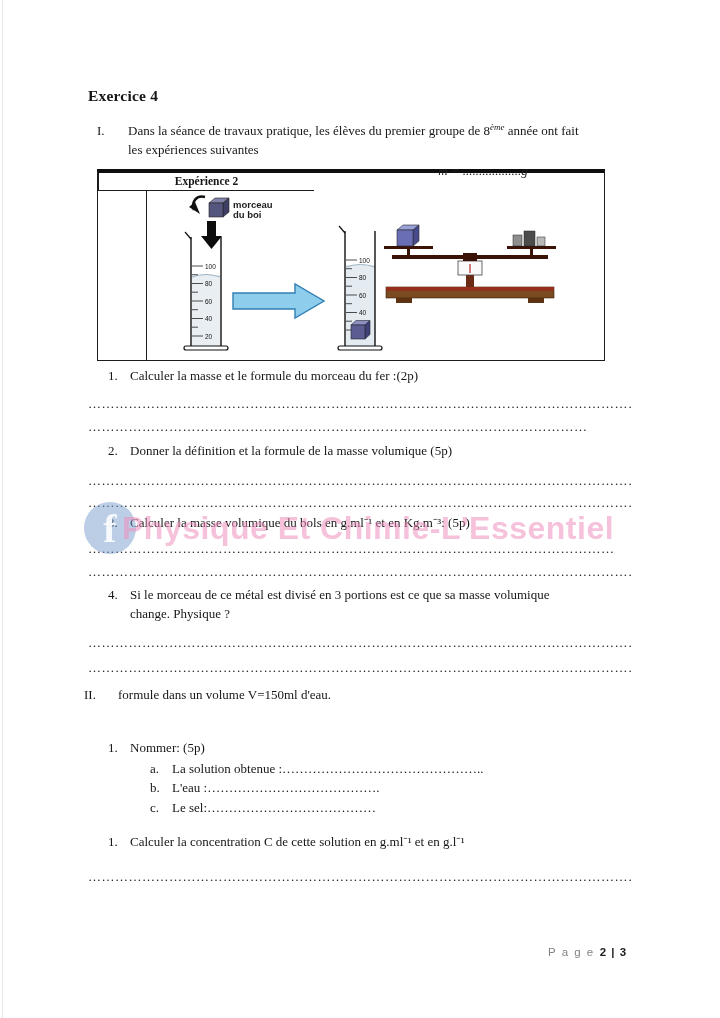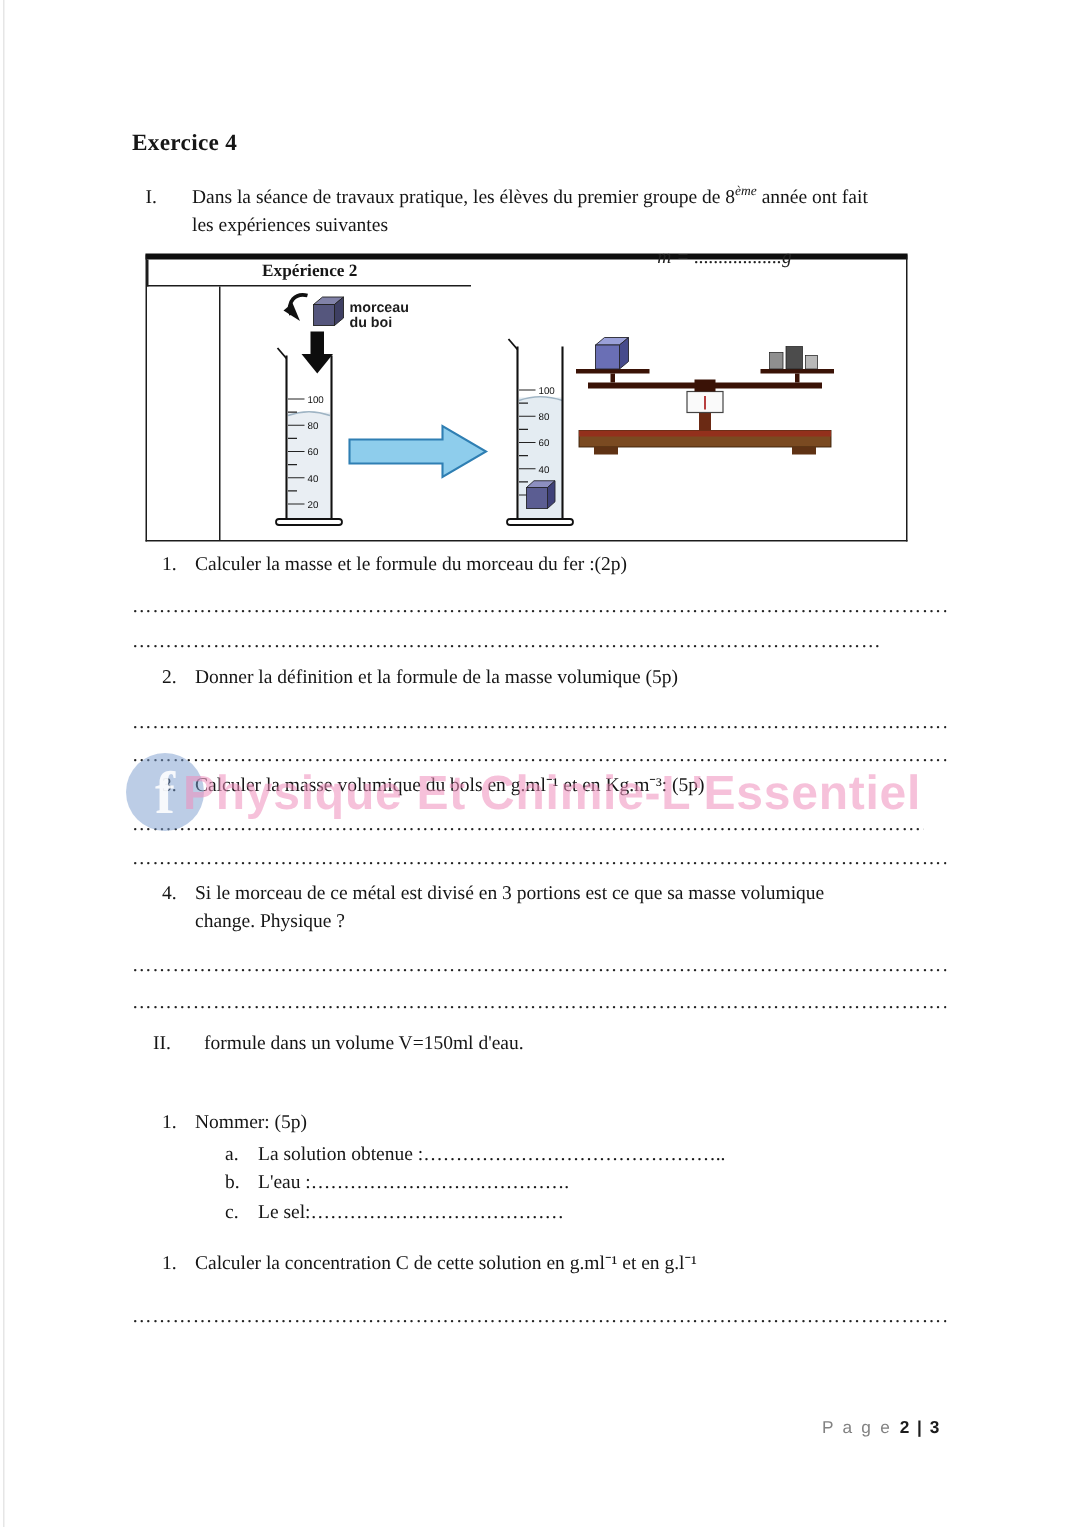--- a/index.html
+++ b/index.html
@@ -185,21 +185,21 @@
   <div class="q abs" style="left:108px;top:585px;width:520px">
     <span class="qnum">4.</span>
     <span>
       <span style="display:block">Si le morceau de ce métal est divisé en 3 portions est ce que sa masse volumique</span>
       <span style="display:block">change. Physique ?</span>
     </span>
   </div>
   <div class="dots abs" style="left:88px;top:633px;width:543px">…………………………………………………………………………………………………………………………………………………………………………………………………………………………</div>
   <div class="dots abs" style="left:88px;top:658px;width:543px">…………………………………………………………………………………………………………………………………………………………………………………………………………………………</div>
 
-  <div class="para abs" style="left:102px;top:685px;width:548px">
+  <div class="para abs" style="left:84px;top:685px;width:548px">
     <span class="numeral2">II.</span>
     <span>
       <span style="display:block">formule dans un volume V=150ml d'eau.</span>
     </span>
   </div>
 
   <div class="q abs" style="left:108px;top:738px;width:520px">
     <span class="qnum">1.</span>
     <span>Nommer: (5p)</span>
   </div>

